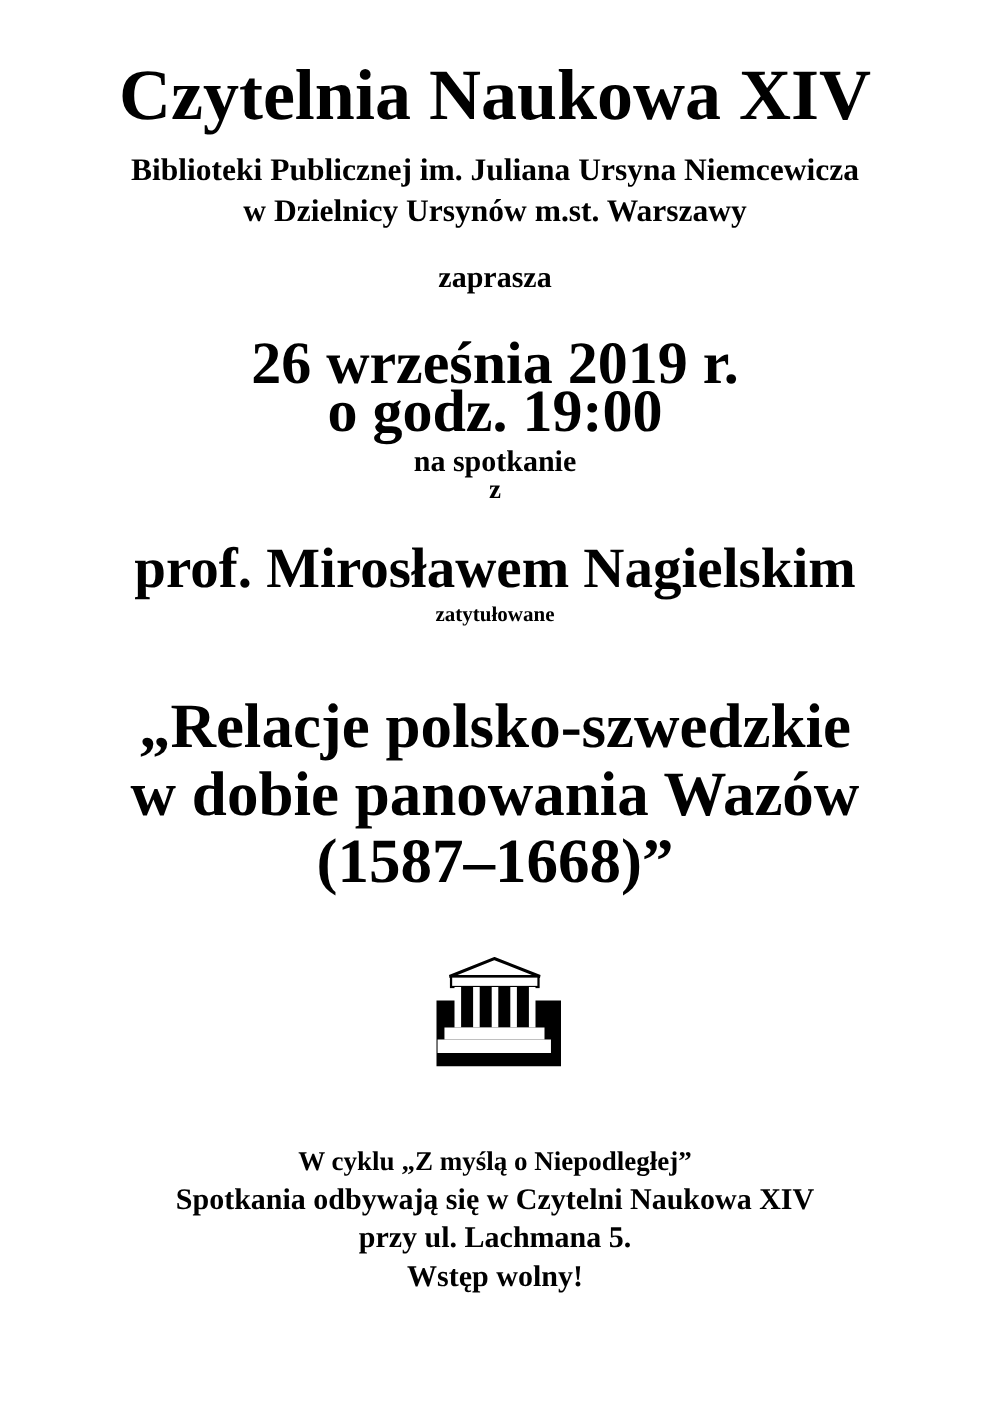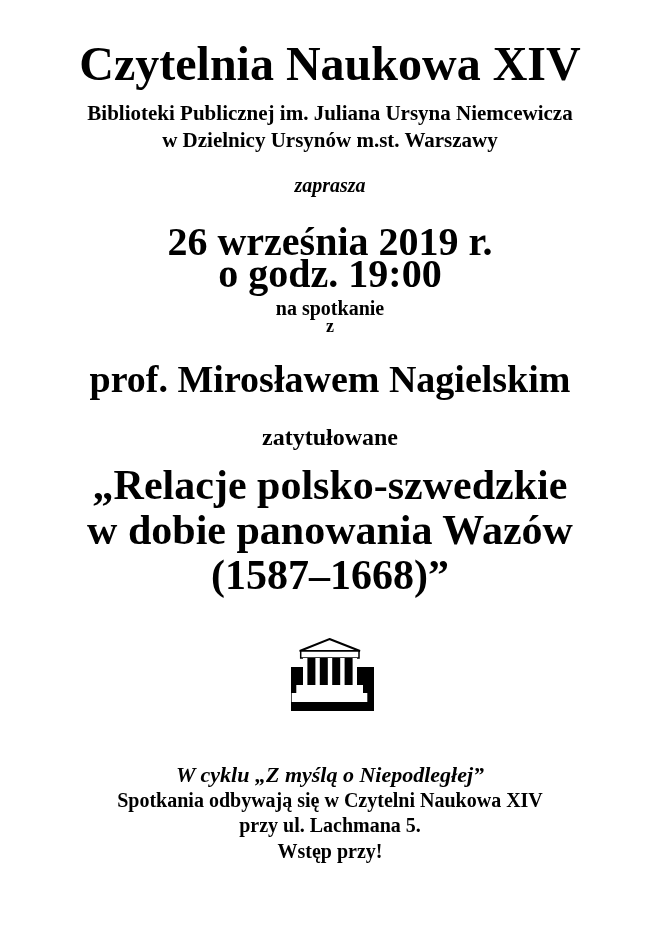--- a/index.html
+++ b/index.html
@@ -19,37 +19,37 @@
   }
   .line {
     position: absolute;
     left: 0;
     width: 660px;
     text-align: center;
     white-space: nowrap;
   }
   .poster-title      { top: 40px;  font-size: 48px; line-height: 1; }
   .organizer         { top: 100px; font-size: 21px; line-height: 27px; white-space: normal; }
-  .invites           { top: 175px; font-size: 20px; line-height: 1; font-style: italic; }
+  .invites           { top: 175px; font-size: 20px; line-height: 1; }
   .datetime          { top: 226px; font-size: 40px; line-height: 32px; white-space: normal; }
   .meeting-1         { top: 298px; font-size: 20px; line-height: 1; }
   .meeting-2         { top: 317px; font-size: 18px; line-height: 1; }
   .speaker           { top: 360px; font-size: 38px; line-height: 1; }
-  .titled            { top: 425px; font-size: 24px; line-height: 1; }
+  .titled            { top: 404px; font-size: 14px; line-height: 1; }
   .lecture-title     { top: 463px; font-size: 42px; line-height: 45px; white-space: normal; }
   .logo-wrap {
     position: absolute;
     top: 637px;
     left: 50%;
     margin-left: -44px;
     width: 88px;
     height: 74px;
   }
   .footer            { top: 762px; font-size: 20px; line-height: 25.5px; white-space: normal; }
-  .footer .series    { font-size: 22px; font-style: italic; }
+  .footer .series    { font-size: 18px; }
 </style>
 </head>
 <body>
 
 <div class="page">
 
   <div class="line poster-title">Czytelnia Naukowa XIV</div>
 
   <div class="line organizer">
     <div>Biblioteki Publicznej im. Juliana Ursyna Niemcewicza</div>
@@ -94,16 +94,16 @@
 
       <rect x="10.3" y="48" width="66.7" height="8" fill="#ffffff"></rect>
       <rect x="5.7" y="56" width="75.6" height="9" fill="#ffffff"></rect>
     </svg>
   </div>
 
   <div class="line footer">
     <div class="series">W cyklu „Z myślą o Niepodległej”</div>
     <div>Spotkania odbywają się w Czytelni Naukowa XIV</div>
     <div>przy ul. Lachmana 5.</div>
-    <div>Wstęp przy!</div>
+    <div>Wstęp wolny!</div>
   </div>
 
 </div>
 
 </body></html>

